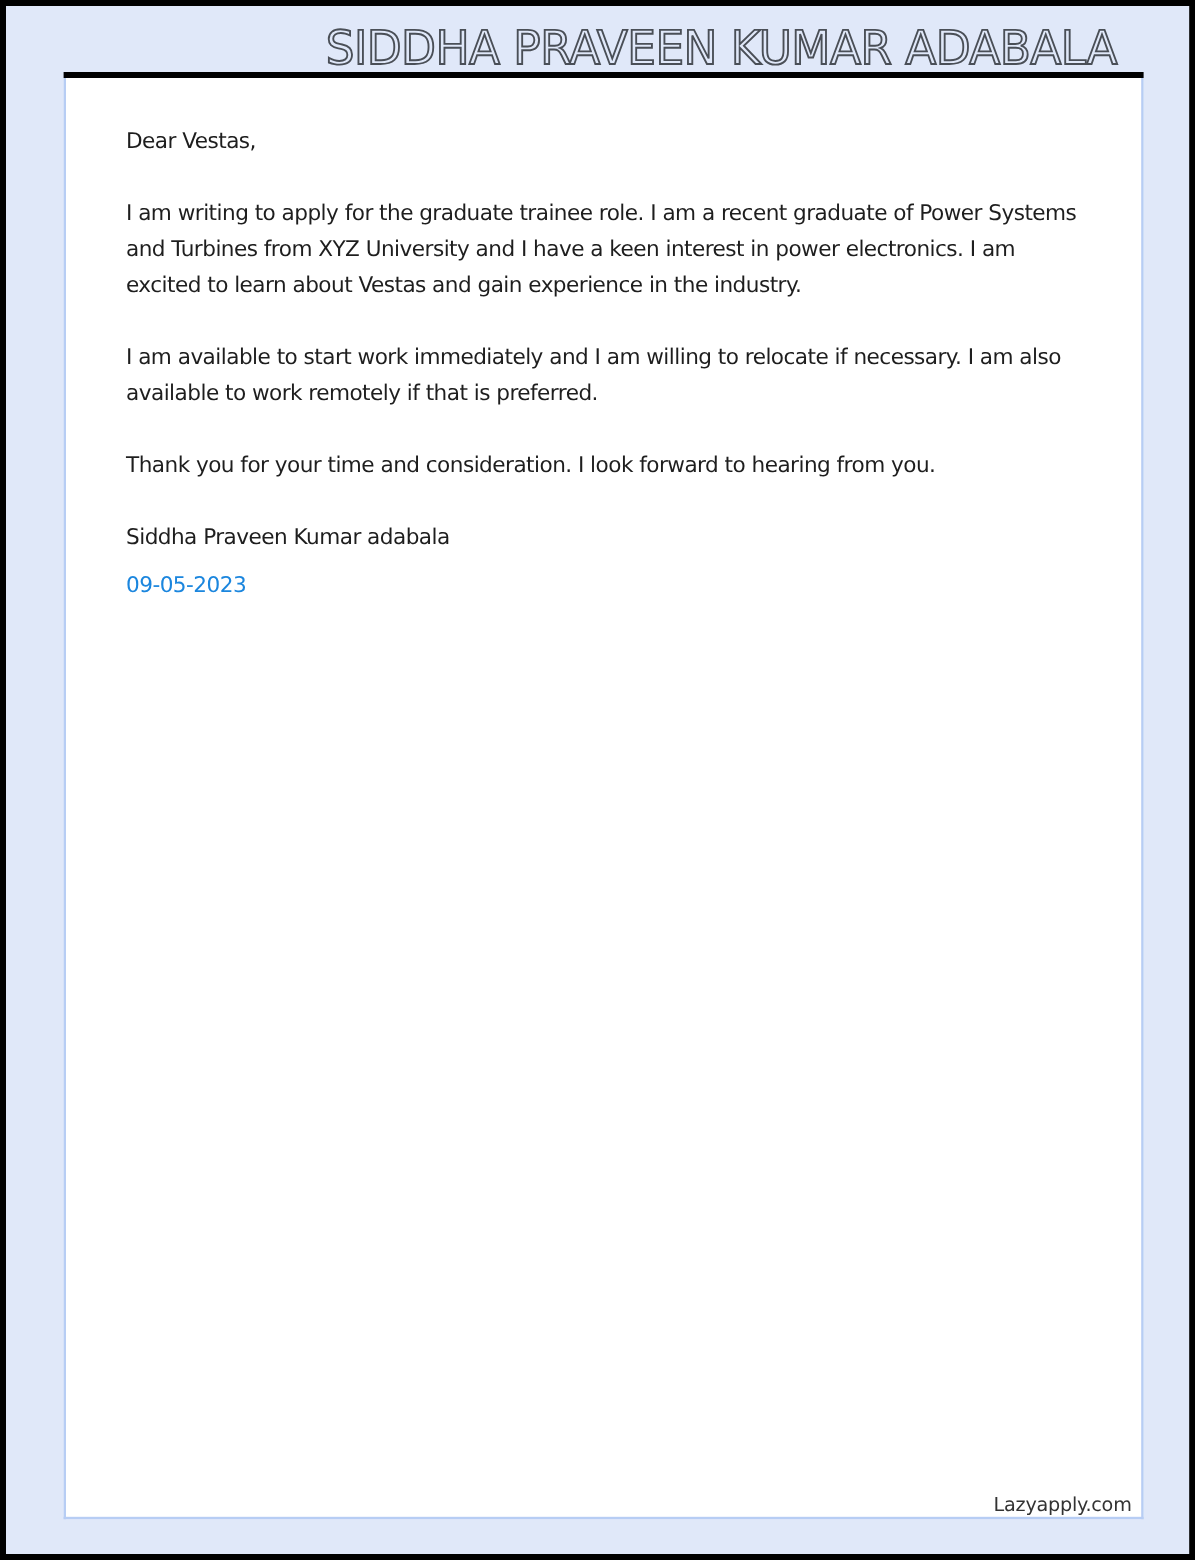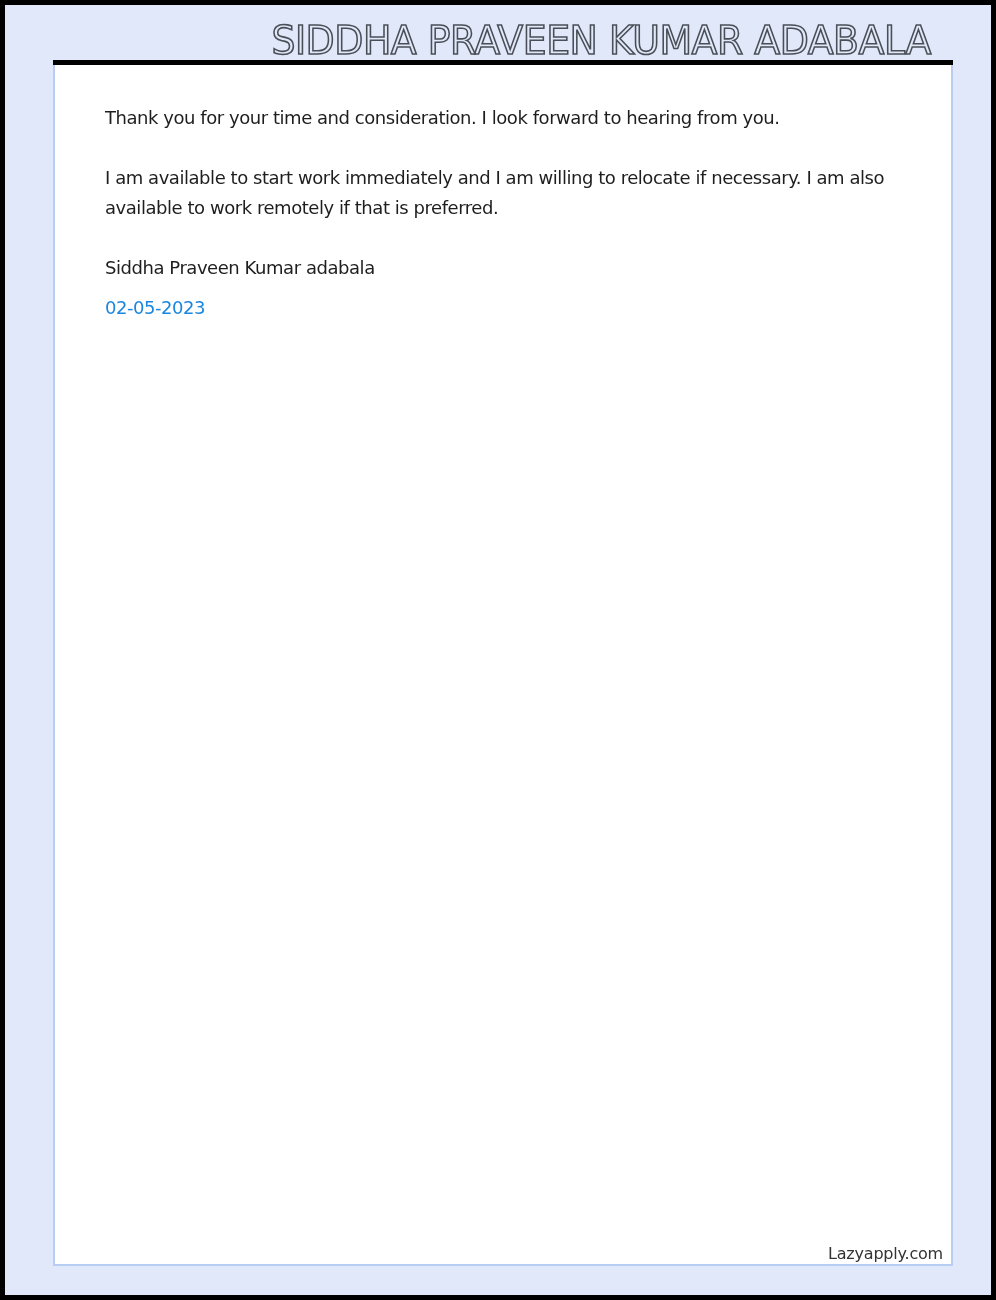--- a/index.html
+++ b/index.html
@@ -91,20 +91,22 @@
   </style>
 </head>
 <body>
 
 <div class="frame">
   <h1 class="title">SIDDHA PRAVEEN KUMAR ADABALA</h1>
   <div class="title-bar"></div>
 
   <div class="page">
     <div class="letter">
+      <p>Dear Vestas,</p>
+      <p>I am writing to apply for the graduate trainee role. I am a recent graduate of Power Systems and Turbines from XYZ University and I have a keen interest in power electronics. I am excited to learn about Vestas and gain experience in the industry.</p>
+      <p>I am available to start work immediately and I am willing to relocate if necessary. I am also available to work remotely if that is preferred.</p>
       <p>Thank you for your time and consideration. I look forward to hearing from you.</p>
-      <p>I am available to start work immediately and I am willing to relocate if necessary. I am also available to work remotely if that is preferred.</p>
       <p class="signature">Siddha Praveen Kumar adabala</p>
-      <p class="date">02-05-2023</p>
+      <p class="date">09-05-2023</p>
     </div>
     <div class="footer">Lazyapply.com</div>
   </div>
 </div>
 
 </body></html>

